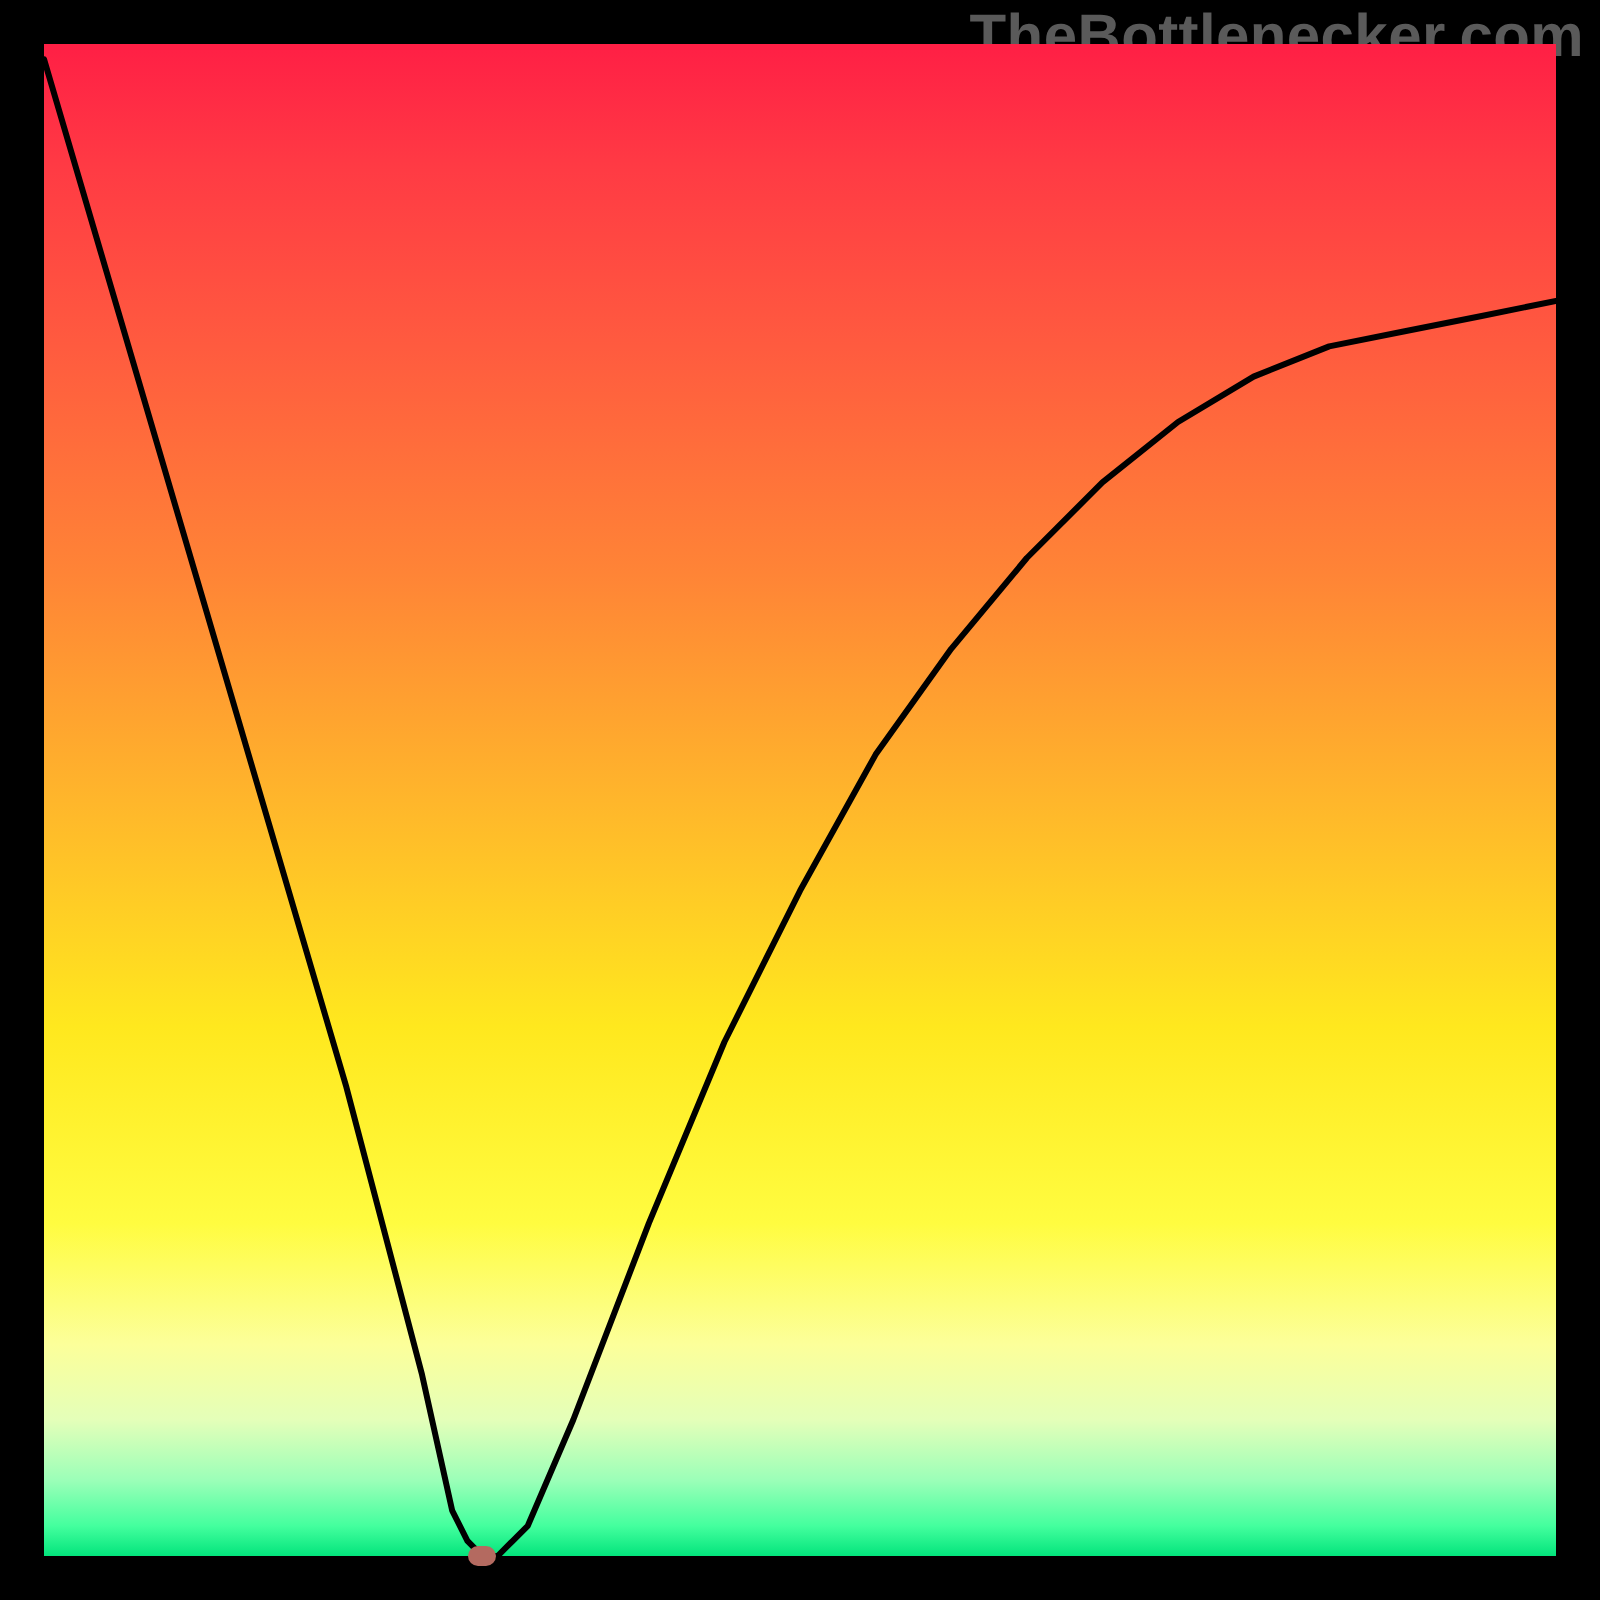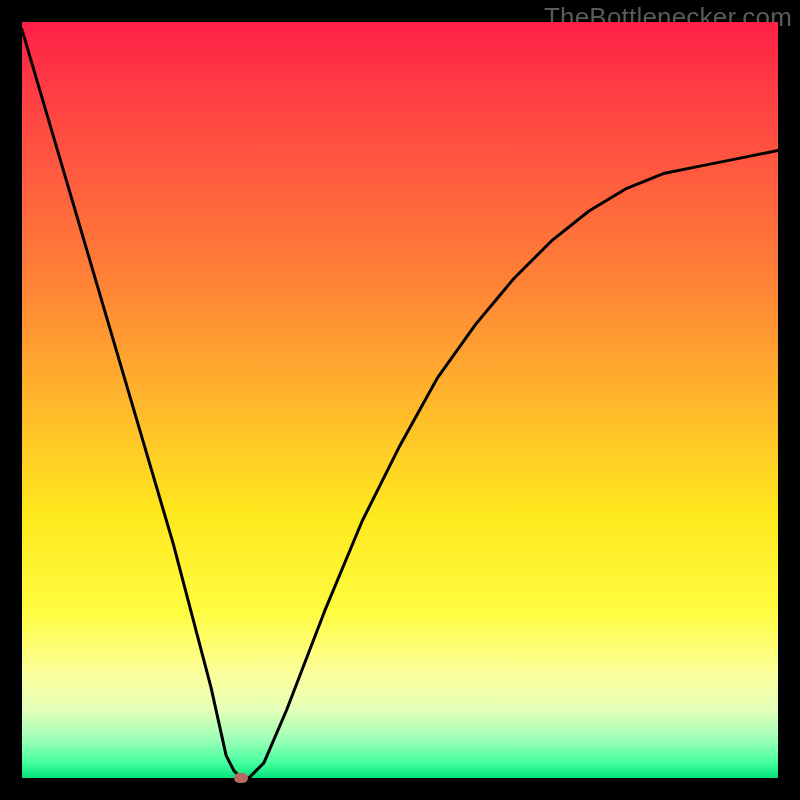--- a/index.html
+++ b/index.html
@@ -47,23 +47,23 @@
     top: 0;
     width: 756px;
     height: 756px;
     pointer-events: none;
   }
   .watermark {
     position: absolute;
     top: 2px;
     right: 8px;
     color: #5a5a5a;
-    font-size: 26px;
+    font-size: 30px;
     letter-spacing: 0.2px;
-    font-weight: 400;
+    font-weight: 700;
     user-select: none;
   }
   .marker {
     position: absolute;
     width: 14px;
     height: 10px;
     border-radius: 5px;
     background: #b46a60;
   }
 </style>

